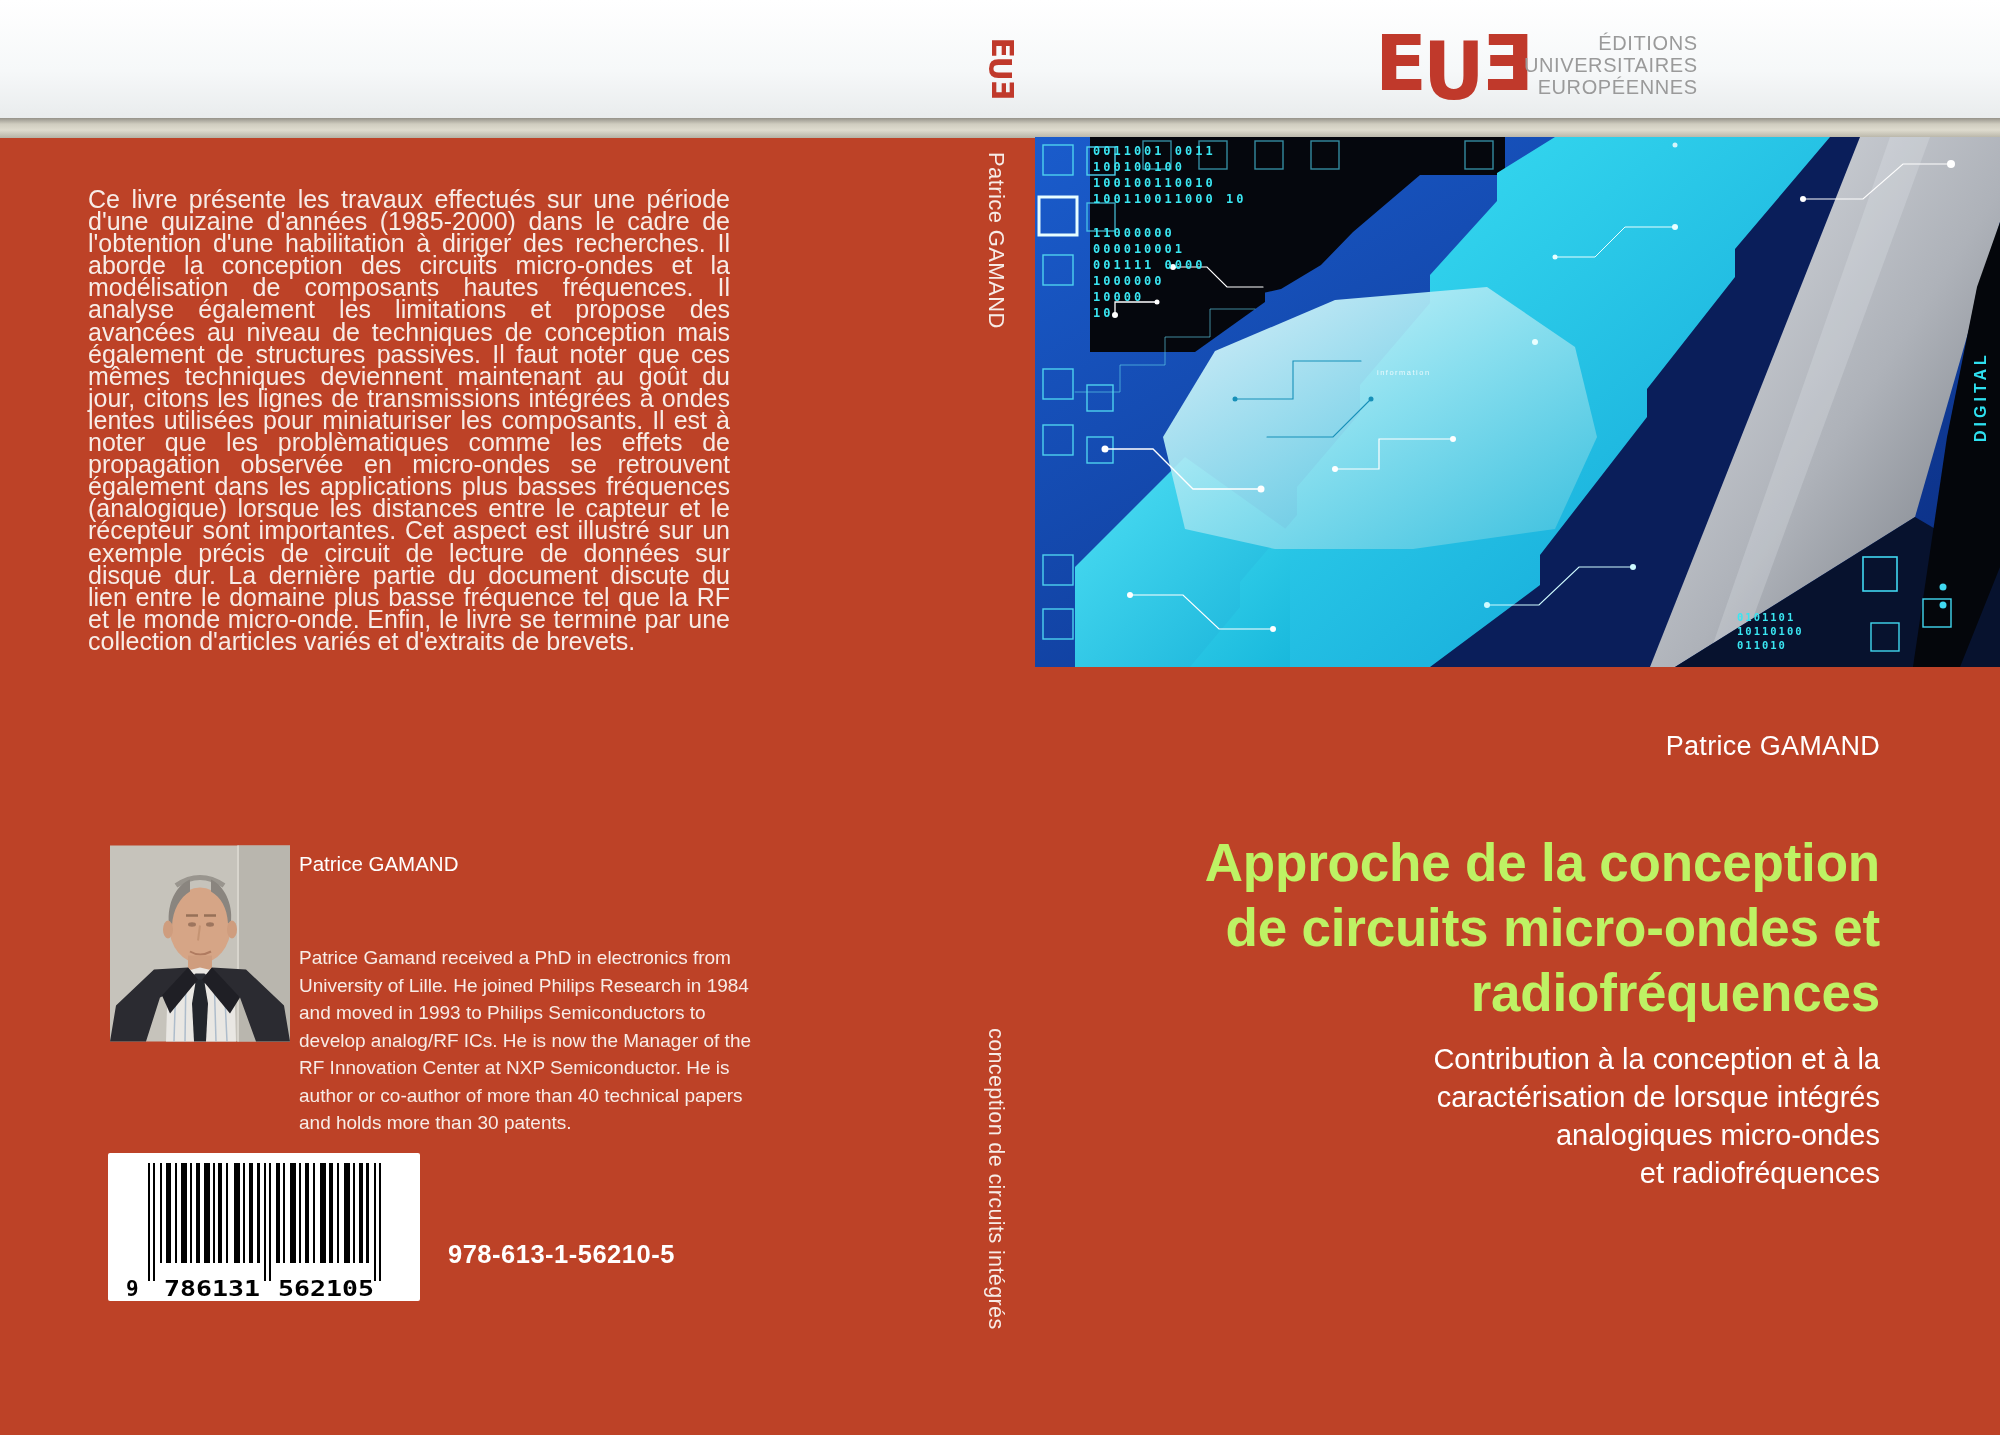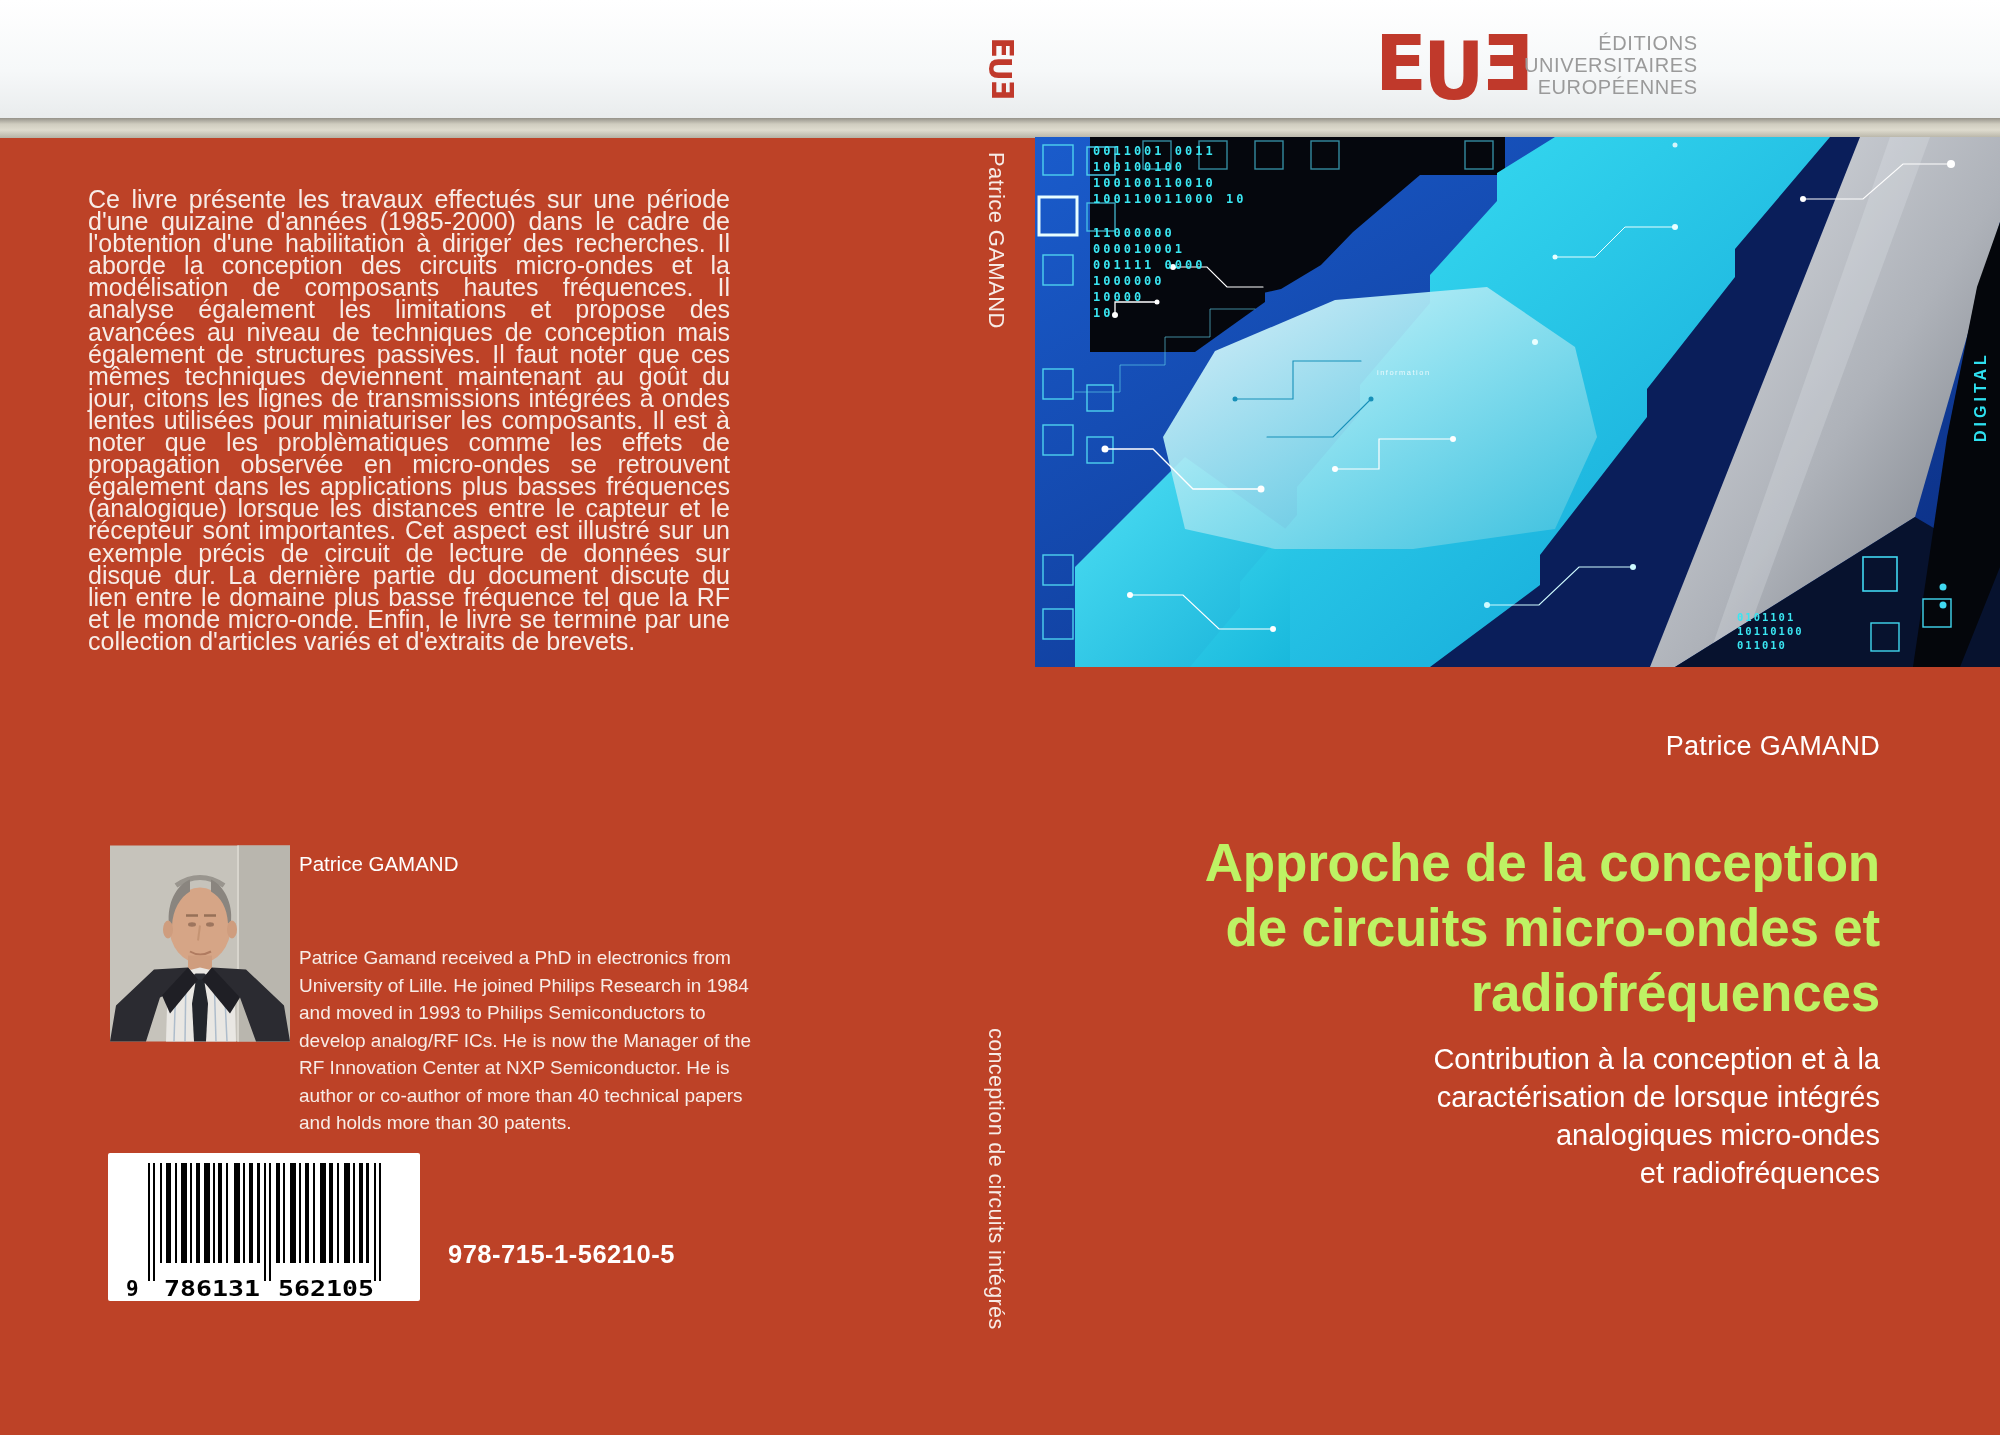--- a/index.html
+++ b/index.html
@@ -161,21 +161,21 @@
         <rect x="266" y="10" width="2" height="118"></rect>
           <rect x="271" y="10" width="2" height="118"></rect>
       </g>
       <g fill="#000000" font-family="DejaVu Sans Mono, monospace" font-size="21" font-weight="bold">
         <text x="18" y="143">9</text>
         <text x="56" y="143" textLength="96" lengthAdjust="spacingAndGlyphs">786131</text>
         <text x="170" y="143" textLength="96" lengthAdjust="spacingAndGlyphs">562105</text>
       </g>
     </svg>
   </div>
-  <div class="isbn-text">978-715-1-56210-5</div>
+  <div class="isbn-text">978-613-1-56210-5</div>
 
   <svg class="cover-art" viewBox="0 0 965 530" preserveAspectRatio="none">
     <defs>
       <linearGradient id="gBase" x1="0" y1="0" x2="1" y2="1">
         <stop offset="0" stop-color="#1a5ccc"></stop>
           <stop offset="1" stop-color="#0a2b7e"></stop>
       </linearGradient>
       <linearGradient id="gCyan" x1="0" y1="0" x2="1" y2="1">
         <stop offset="0" stop-color="#3fe6f6"></stop>
           <stop offset="1" stop-color="#0d9fd4"></stop>

